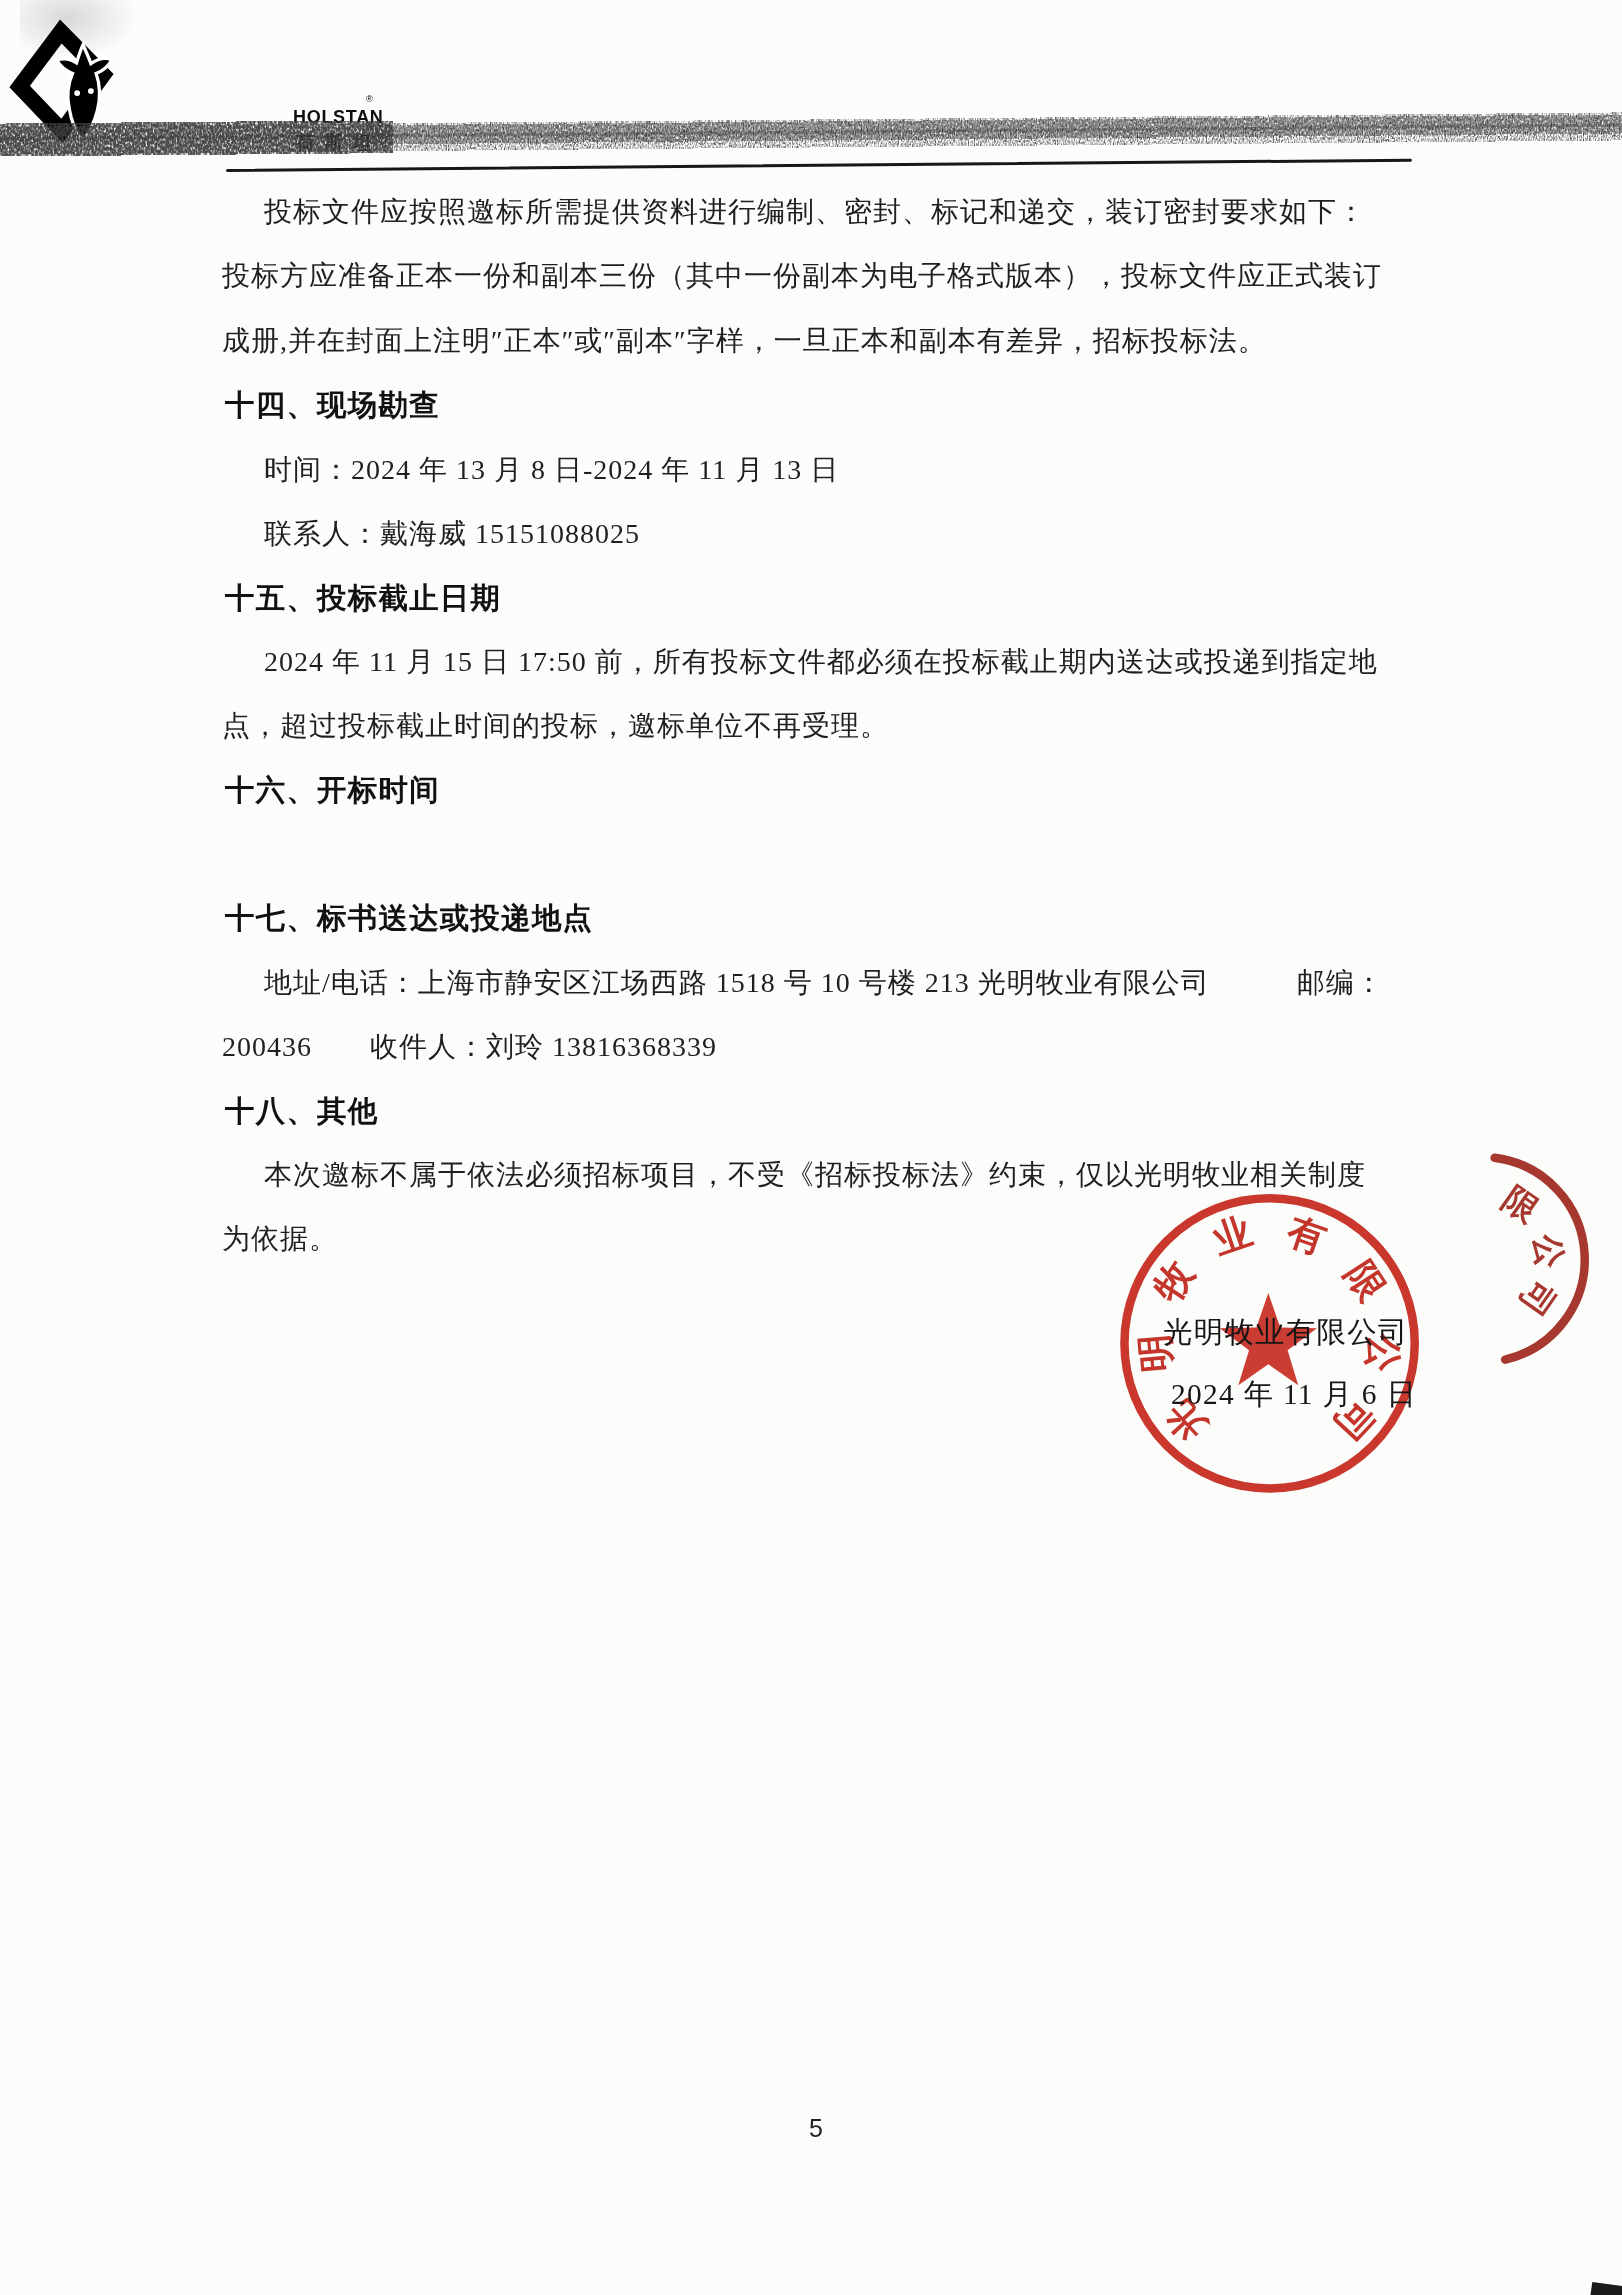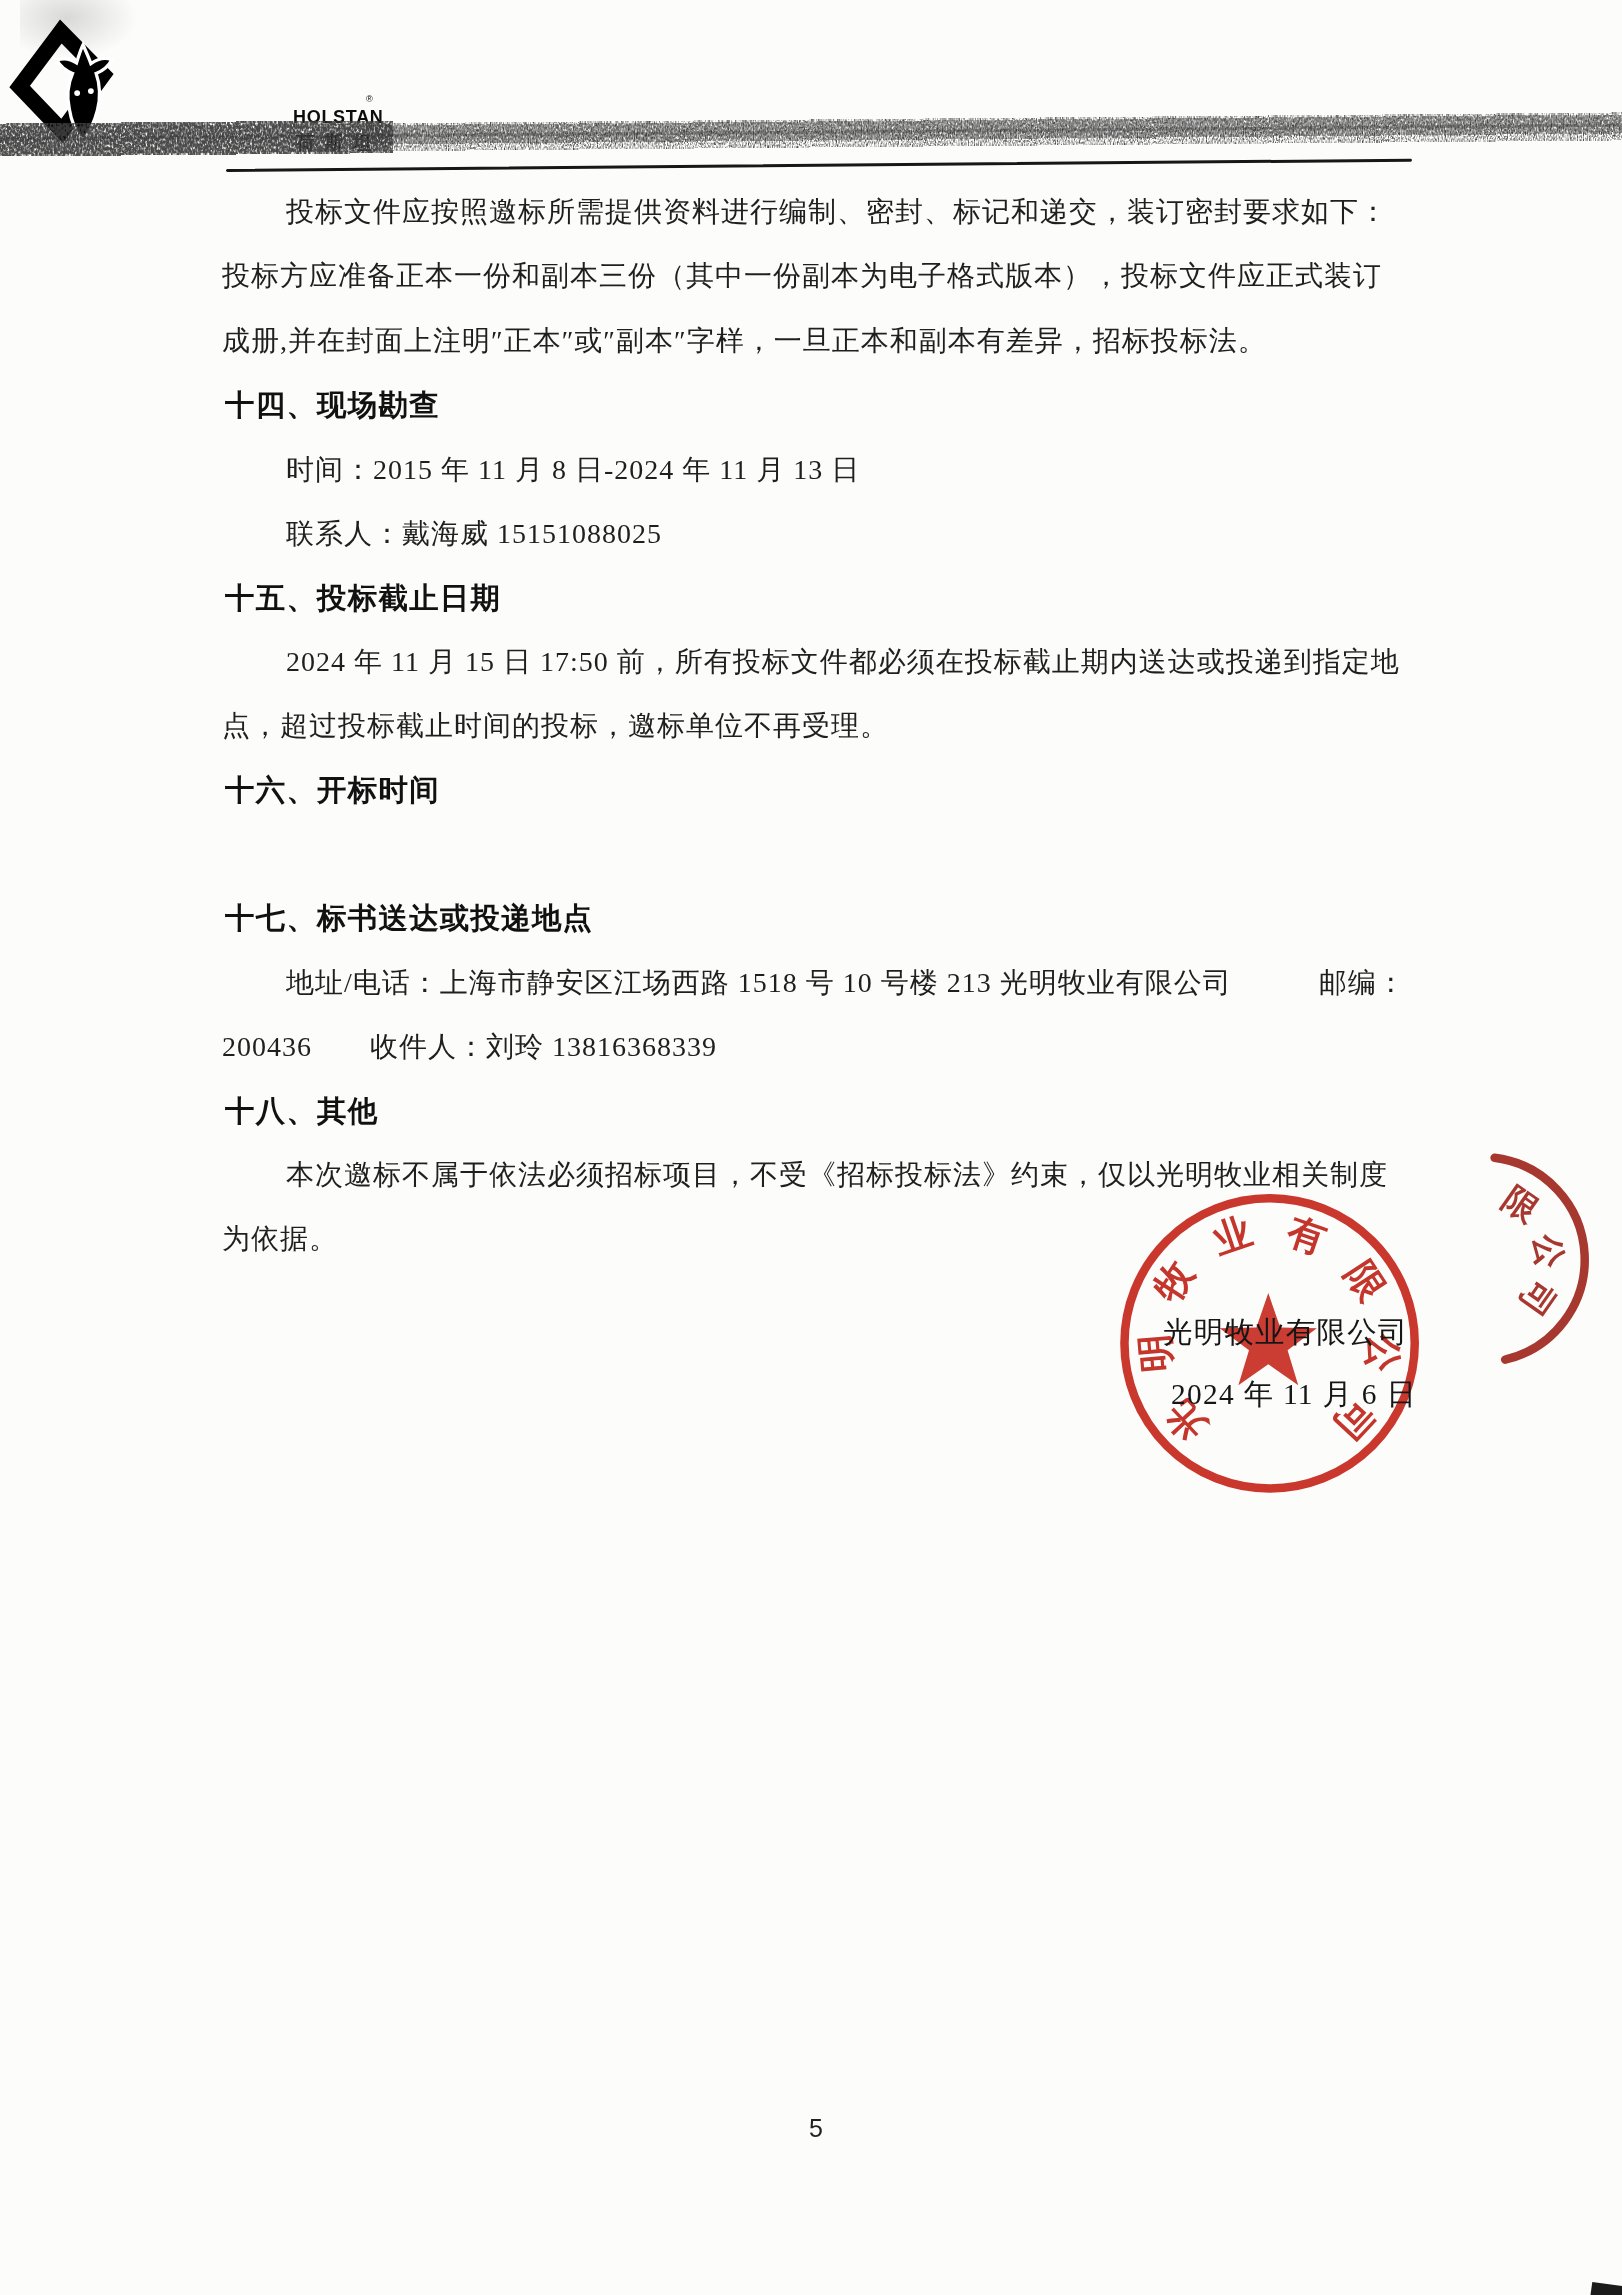--- a/index.html
+++ b/index.html
@@ -6,21 +6,21 @@
   #page{
     position:relative;width:1622px;height:2295px;margin:0 auto;
     background:#fcfcfb;overflow:hidden;
     font-family:"Liberation Serif","DejaVu Serif",serif;color:#1c1c1c;
   }
   
   .ln{
     position:absolute;left:222px;white-space:pre;
     font-size:28px;line-height:1.25;letter-spacing:1px;color:#1f1f1f;
   }
-  .ln.indent{left:286px;text-align:center;}
+  .ln.indent{left:264px;text-align:center;}
   .ln.heading{
     left:225px;font-family:Liberation Sans, sans-serif;
     font-weight:700;font-size:29.4px;letter-spacing:1.3px;color:#111;
   }
   
   #logo-wrap{position:absolute;left:0;top:0;}
   .brand-en{
     position:absolute;left:293px;top:107px;
     font-family:"Liberation Sans","DejaVu Sans",sans-serif;
     font-weight:700;font-size:18px;letter-spacing:0.7px;color:#0d0d0d;
@@ -116,21 +116,21 @@
       <rect x="0" y="42" width="2479" height="5" fill="#2a2a2a" opacity="0.28"></rect>
     </svg>
   </div>
 
   <div id="header-rule"></div>
 
   <div class="ln indent" style="top:194px">投标文件应按照邀标所需提供资料进行编制、密封、标记和递交，装订密封要求如下：</div>
   <div class="ln" style="top:258px">投标方应准备正本一份和副本三份（其中一份副本为电子格式版本），投标文件应正式装订</div>
   <div class="ln" style="top:323px">成册,并在封面上注明″正本″或″副本″字样，一旦正本和副本有差异，招标投标法。</div>
   <div class="ln heading" style="top:387px">十四、现场勘查</div>
-  <div class="ln indent" style="top:452px">时间：2015 年 11 月 8 日-2024 年 11 月 13 日</div>
+  <div class="ln indent" style="top:452px">时间：2024 年 13 月 8 日-2024 年 11 月 13 日</div>
   <div class="ln indent" style="top:516px">联系人：戴海威 15151088025</div>
   <div class="ln heading" style="top:580px">十五、投标截止日期</div>
   <div class="ln indent" style="top:644px">2024 年 11 月 15 日 17:50 前，所有投标文件都必须在投标截止期内送达或投递到指定地</div>
   <div class="ln" style="top:708px">点，超过投标截止时间的投标，邀标单位不再受理。</div>
   <div class="ln heading" style="top:772px">十六、开标时间</div>
   <div class="ln heading" style="top:900px">十七、标书送达或投递地点</div>
   <div class="ln indent" style="top:965px">地址/电话：上海市静安区江场西路 1518 号 10 号楼 213 光明牧业有限公司　　　邮编：</div>
   <div class="ln" style="top:1029px">200436　　收件人：刘玲 13816368339</div>
   <div class="ln heading" style="top:1093px">十八、其他</div>
   <div class="ln indent" style="top:1157px">本次邀标不属于依法必须招标项目，不受《招标投标法》约束，仅以光明牧业相关制度</div>

